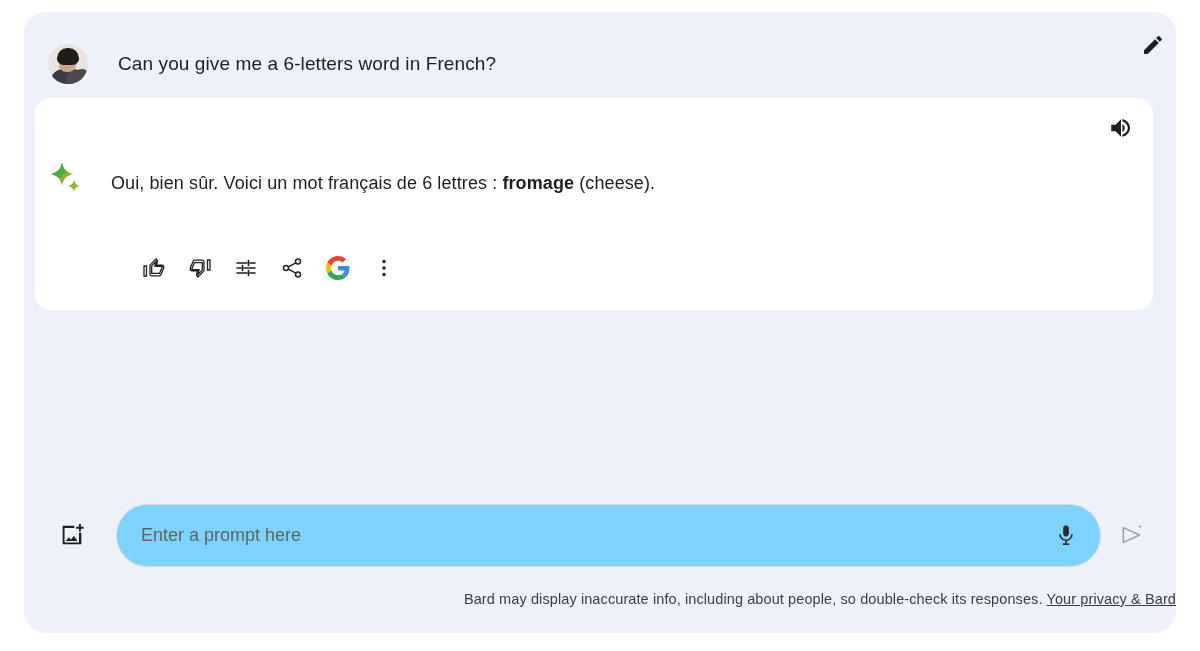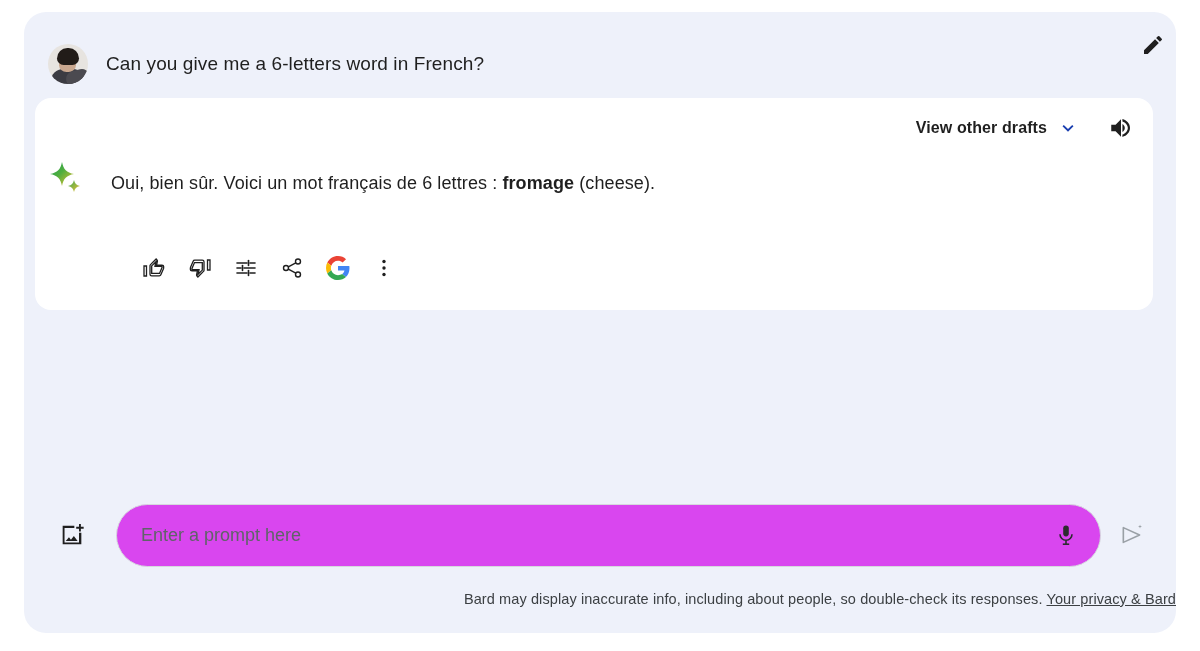--- a/index.html
+++ b/index.html
@@ -18,20 +18,21 @@
     border-radius: 22px;
   }
 
   
   .prompt-row {
     position: absolute;
     left: 24px; top: 22px;
     width: 1104px; height: 60px;
     display: flex;
     align-items: center;
+    gap: 12px;
   }
   .avatar {
     width: 40px; height: 40px;
     border-radius: 50%;
     flex: 0 0 40px;
     overflow: hidden;
     background: #e7e4e0;
     position: relative;
   }
   .avatar .hair {
@@ -153,21 +154,21 @@
   .img-btn {
     width: 40px; height: 40px;
     flex: 0 0 40px;
     display: flex; align-items: center; justify-content: center;
     cursor: pointer;
     margin-left: 4px;
   }
   .input-pill {
     margin-left: 24px;
     width: 1008px; height: 63px;
-    background: #d946ef;
+    background: #7dd3fc;
     border: 1px solid #d6d9de;
     border-radius: 32px;
     display: flex;
     align-items: center;
     position: relative;
   }
   .input-pill input {
     flex: 1;
     border: none;
     outline: none;
@@ -222,26 +223,20 @@
 
   <div class="edit-btn">
     <svg width="24" height="24" viewBox="0 0 24 24">
       <path d="M3 17.25V21h3.75L17.81 9.94l-3.75-3.75L3 17.25zM20.71 7.04a1 1 0 0 0 0-1.41l-2.34-2.34a1 1 0 0 0-1.41 0l-1.83 1.83 3.75 3.75 1.83-1.83z" fill="#1f1f1f"></path>
     </svg>
   </div>
 
   <div class="card">
 
     <div class="card-top">
-      <div class="drafts-toggle">
-        <span class="drafts-label">View other drafts</span>
-        <svg width="22" height="22" viewBox="0 0 24 24">
-          <path d="M7.4 8.6 12 13.2l4.6-4.6L18 10l-6 6-6-6z" fill="#1a3fb0"></path>
-        </svg>
-      </div>
       <div class="speaker-btn">
         <svg width="26" height="26" viewBox="0 0 24 24">
           <path d="M3 9v6h4l5 5V4L7 9H3z" fill="#1f1f1f"></path>
           <path d="M15.5 12c0-1.6-.9-3-2.2-3.7v7.4c1.3-.7 2.2-2.1 2.2-3.7z" fill="#1f1f1f"></path>
           <path d="M13.3 3.8v2.1c2.9.9 5 3.6 5 6.1s-2.1 5.2-5 6.1v2.1c4-1 7-4.3 7-8.2s-3-7.2-7-8.2z" fill="#1f1f1f"></path>
         </svg>
       </div>
     </div>
 
     <div class="answer-row">

